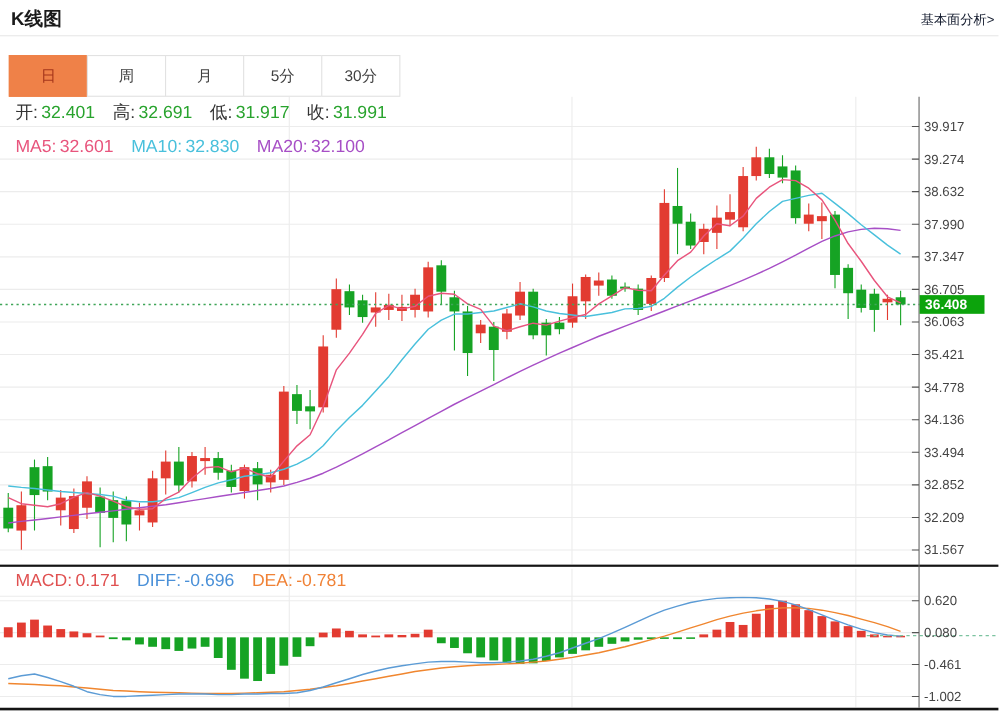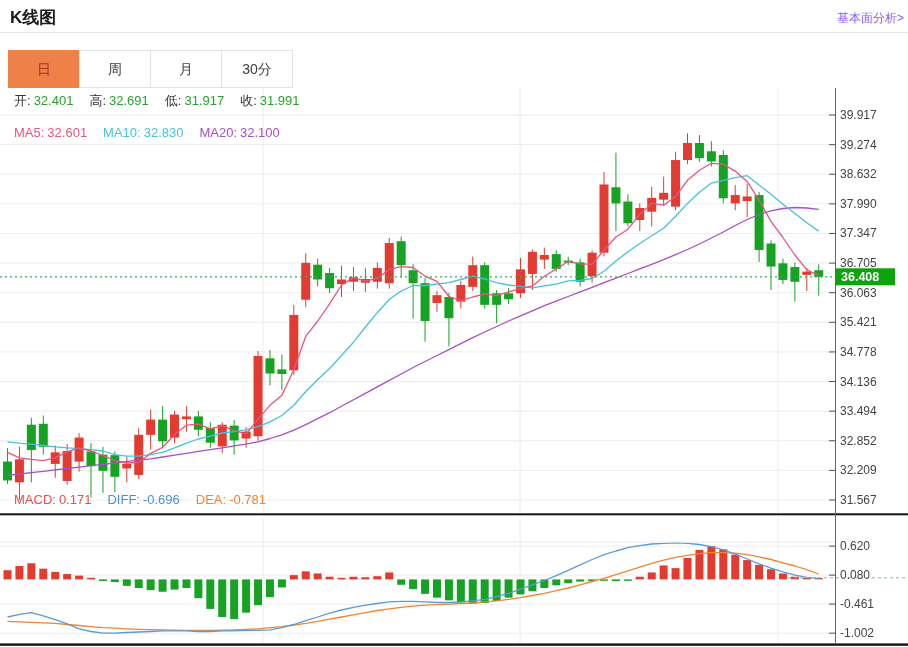--- a/index.html
+++ b/index.html
@@ -1,44 +1,45 @@
 <!DOCTYPE html>
 <html><head>
 <meta charset="utf-8">
 <style>
   html,body{margin:0;padding:0;background:#fff;}
   .screen{position:relative;width:908px;height:647px;background:#fff;overflow:hidden;
           font-family:"Liberation Sans","DejaVu Sans",sans-serif;}
   .title{position:absolute;left:10px;top:6px;font-size:17px;font-weight:bold;color:#1a1a1a;}
-  .fund-link{position:absolute;right:4px;top:10px;font-size:12px;color:#8b5cf6;text-decoration:none;cursor:pointer;}
+  .fund-link{position:absolute;right:4px;top:10px;font-size:12px;color:#0f172a;text-decoration:none;cursor:pointer;}
   .hdr-divider{position:absolute;left:0;top:32px;width:908px;height:1px;background:#e8e8e8;}
   .tabs{position:absolute;left:8px;top:50px;display:flex;z-index:2;}
   .tab{width:70px;height:36px;line-height:36px;text-align:center;font-size:14px;color:#404040;
        background:#fff;border:1px solid #e2e2e2;margin-left:-1px;cursor:pointer;box-sizing:content-box;}
   .tab:first-child{margin-left:0;}
   .tab.sel{background:#ef8148;border-color:#ef8148;color:#a5351b;}
-  .legend{position:absolute;z-index:2;font-size:13px;white-space:nowrap;}
+  .legend{position:absolute;z-index:2;font-size:16px;white-space:nowrap;}
   .legend .li{margin-right:16px;}
   .legend .li span + span{margin-left:3px;}
   #leg-ohlc{left:14px;top:92px;}
   #leg-ma{left:14px;top:125px;}
-  #leg-macd{left:14px;top:492px;}
+  #leg-macd{left:14px;top:520px;}
   #chart{position:absolute;left:0;top:0;z-index:1;}
 </style>
 </head>
 <body>
 
 <div class="screen">
   <div class="title">K线图</div>
   <a class="fund-link">基本面分析&gt;</a>
   <div class="hdr-divider"></div>
   <div class="tabs" id="tabs">
       <div class="tab sel">日</div>
       <div class="tab">周</div>
       <div class="tab">月</div>
+      <div class="tab">5分</div>
       <div class="tab">30分</div>
     </div>
   <svg id="chart" width="908" height="647" viewBox="0 0 908 647">
       <g>
         <line x1="0" y1="115" x2="835" y2="115" stroke="#ececec" stroke-width="1"></line>
         <line x1="0" y1="144.64730538922157" x2="835" y2="144.64730538922157" stroke="#ececec" stroke-width="1"></line>
         <line x1="0" y1="174.24850299401214" x2="835" y2="174.24850299401214" stroke="#ececec" stroke-width="1"></line>
         <line x1="0" y1="203.84970059880237" x2="835" y2="203.84970059880237" stroke="#ececec" stroke-width="1"></line>
         <line x1="0" y1="233.49700598802394" x2="835" y2="233.49700598802394" stroke="#ececec" stroke-width="1"></line>
         <line x1="0" y1="263.09820359281446" x2="835" y2="263.09820359281446" stroke="#ececec" stroke-width="1"></line>

